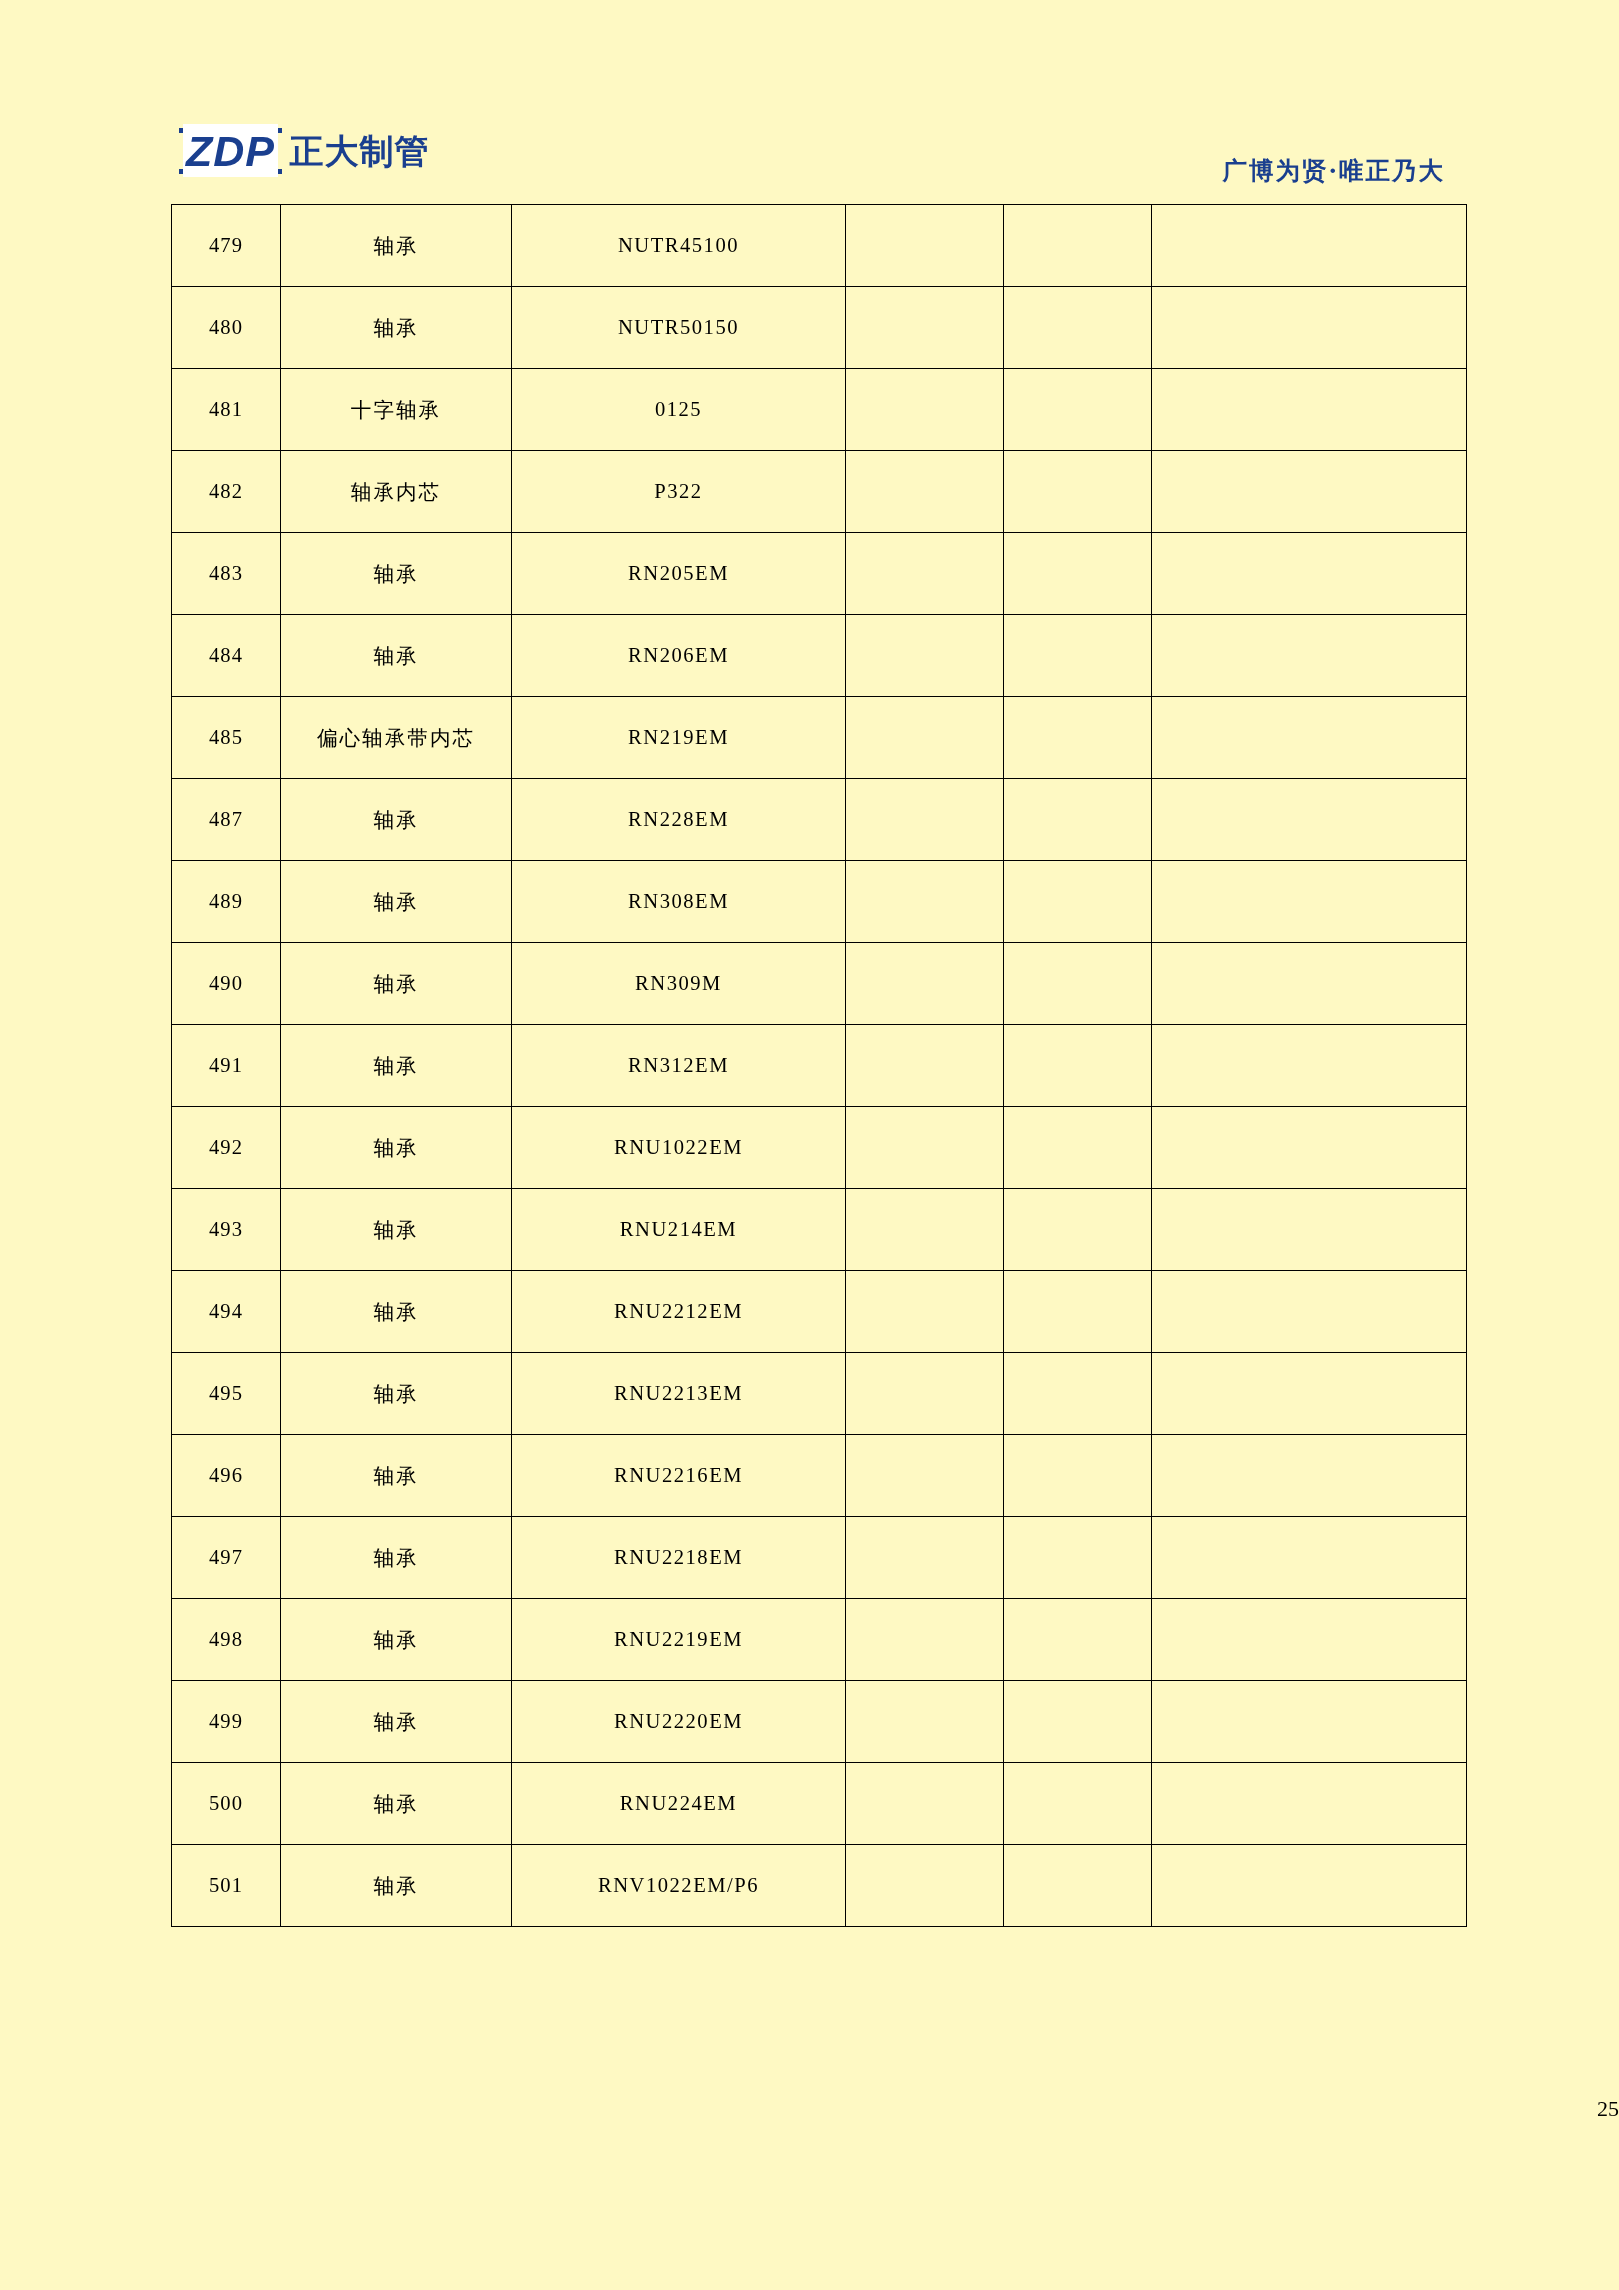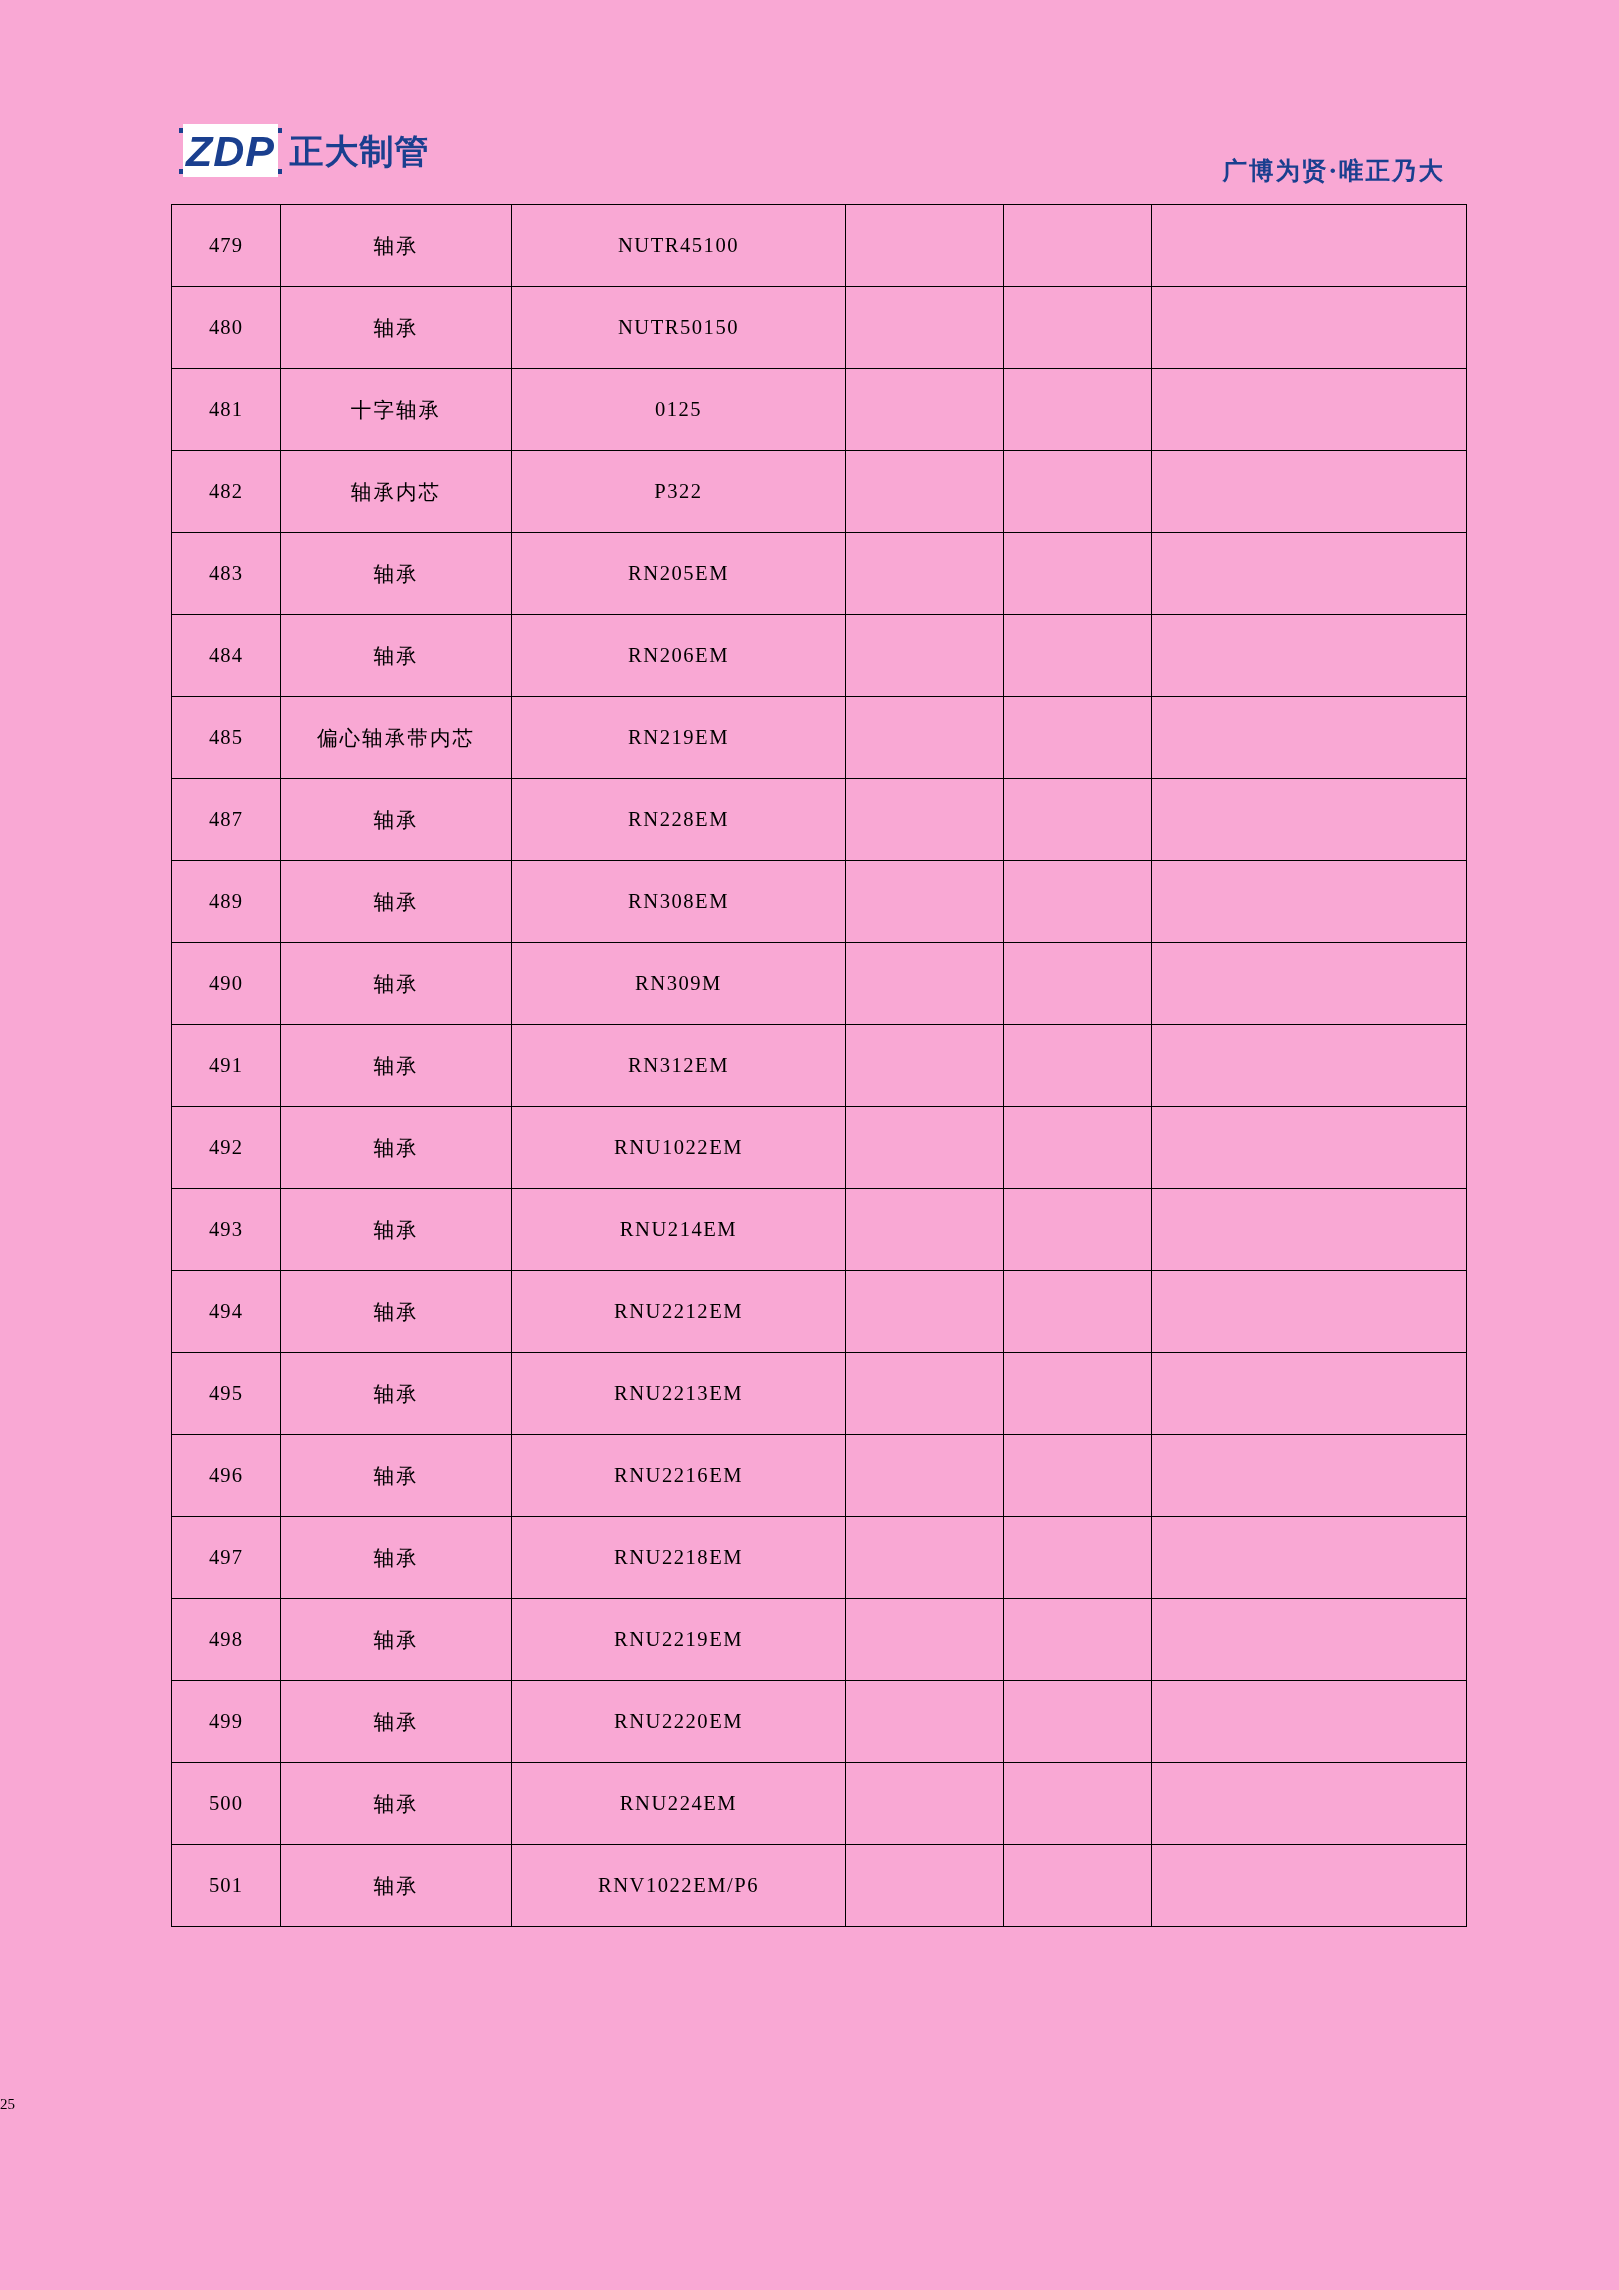--- a/index.html
+++ b/index.html
@@ -12,21 +12,21 @@
     height: 2291px;
     font-family: "Liberation Serif", serif;
     color: #000000;
     position: relative;
   }
   .page {
     position: absolute;
     left: 0; top: 0;
     width: 1619px;
     height: 2291px;
-    background: #f9a8d4;
+    background: #fef9c3;
     box-sizing: border-box;
   }
   .header {
     position: absolute;
     left: 181px;
     top: 116px;
     width: 1264px;
     height: 69px;
     display: flex;
     align-items: center;
@@ -111,23 +111,23 @@
   td.c-name { width: 230px; font-family: Liberation Mono, monospace; font-size: 21.6px; letter-spacing: 2px; }
   td.c-model { width: 333px; font-family: Liberation Serif, serif; font-size: 21.6px; letter-spacing: 1.5px; }
   td.c-e1 { width: 157px; }
   td.c-e2 { width: 147px; }
   td.c-e3 { width: 314px; }
   .page-number {
     position: absolute;
     left: 0;
     top: 2096px;
     width: 1619px;
-    text-align: left;
+    text-align: right;
     font-family: "Liberation Serif", serif;
-    font-size: 15px;
+    font-size: 22px;
     color: #000000;
   }
 </style>
 </head>
 <body>
 
 <div class="page">
 
   <div class="header">
     <div class="logo">

